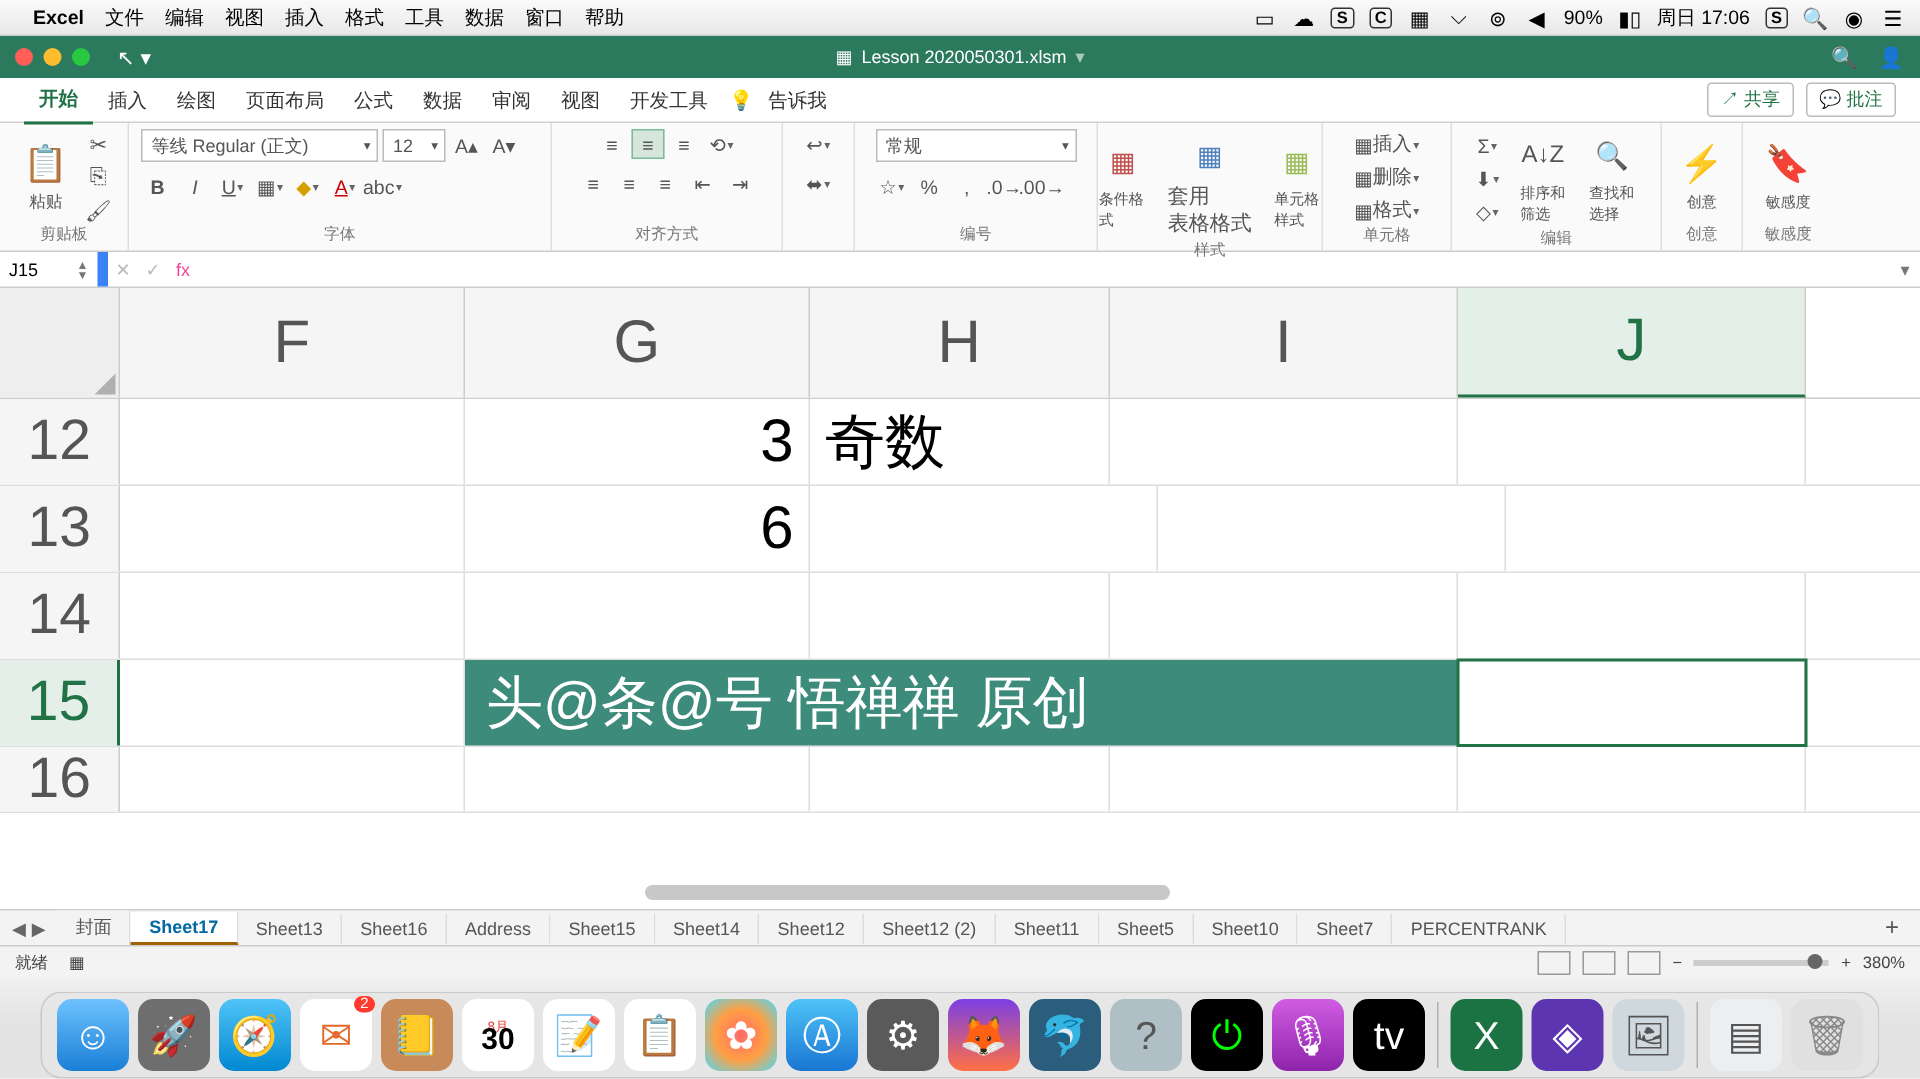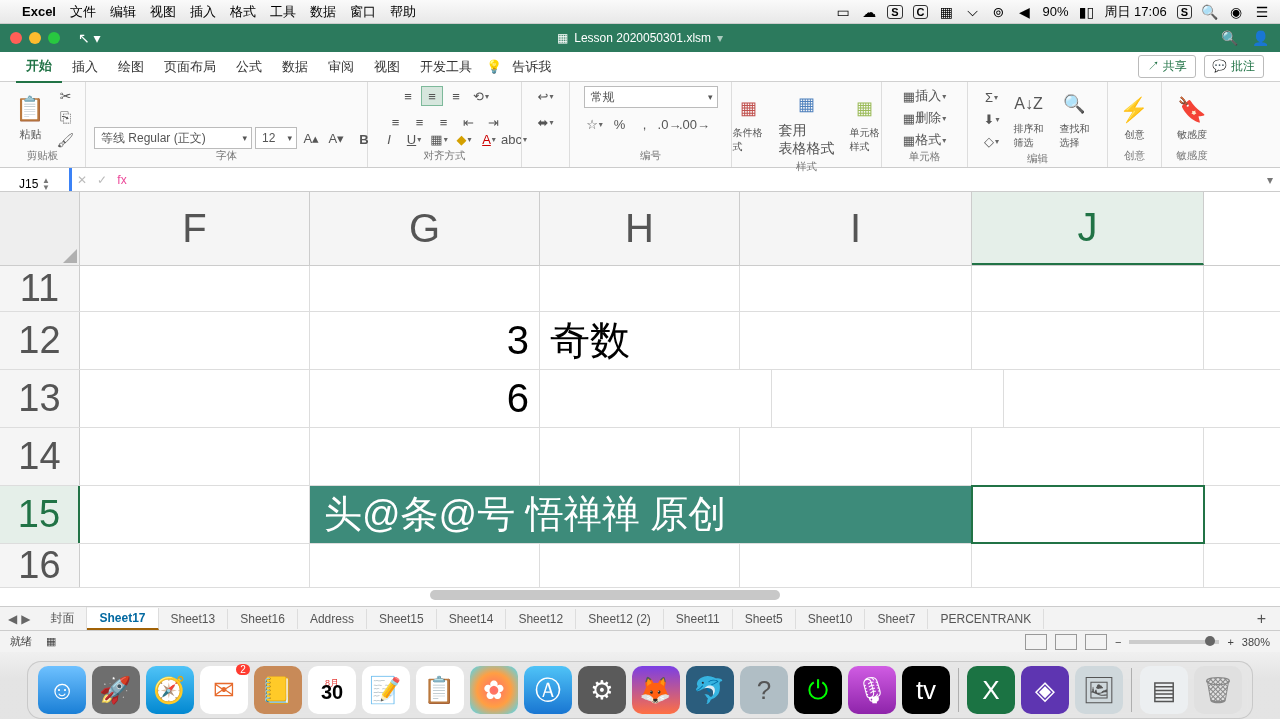--- a/index.html
+++ b/index.html
@@ -42,21 +42,21 @@
 .big-ico { width:32px; height:32px; font-size:24px; display:flex; align-items:center; justify-content:center;}
 .dd { font-size:8px; color:#666; margin-left:1px;}
 .combo { border:1px solid #bbb; background:#fff; height:22px; font-size:12px; padding:0 18px 0 6px; position:relative; display:inline-flex; align-items:center;}
 .combo::after { content:"▾"; position:absolute; right:4px; font-size:9px; color:#555;}
 .mini-btn { width:22px; height:20px; border:1px solid transparent; display:inline-flex; align-items:center; justify-content:center; font-size:13px;}
 .align-grid { display:grid; grid-template-columns:repeat(3,22px); gap:2px;}
 .align-grid .mini-btn.sel { background:#d6e6dd; border:1px solid #7db99a;}
 
 
 .formula-bar { height: 24px; background: #fff; border-bottom: 1px solid #ccc; display:flex; align-items:center; font-size:12px;}
-.name-box { width:72px; border-right:3px solid #3b82f6; padding:0 19px; display:flex; align-items:flex-end; justify-content:space-between; height:100%;}
+.name-box { width:72px; border-right:7px solid #3b82f6; padding:0 6px; display:flex; align-items:center; justify-content:space-between; height:100%;}
 .name-box .stepper { font-size:8px; line-height:7px; color:#777;}
 .fx-btn { width:20px; text-align:center; color:#ec4899;}
 .fx-cancel, .fx-enter { width:20px; text-align:center; color:#bbb;}
 .formula-input { flex:1; padding:0 6px; font-style:italic; color:#999;}
 .formula-expand { width:20px; text-align:center; color:#777;}
 
 
 .grid-area { position:relative; background:#fff; height: 414px; overflow:hidden;}
 .col-headers { display:flex; height:74px; border-bottom:1px solid #ccc;}
 .corner { width:80px; background:#eee; border-right:1px solid #ccc; position:relative;}
@@ -177,21 +177,21 @@
       <div style="display:flex;flex-direction:column;gap:4px">
         <span class="ico">✂</span>
         <span class="ico">⎘</span>
         <span class="ico">🖌</span>
       </div>
     </div>
     <div class="label">剪贴板</div>
   </div>
 
   <div class="group" style="width:282px">
-    <div class="controls" style="flex-direction:row;align-items:flex-end;gap:6px;width:100%">
+    <div class="controls" style="flex-direction:column;align-items:flex-start;gap:6px;width:100%">
       <div class="btn-row">
         <span class="combo" style="width:158px">等线 Regular (正文)</span>
         <span class="combo" style="width:42px">12</span>
         <span class="mini-btn">A▴</span>
         <span class="mini-btn">A▾</span>
       </div>
       <div class="btn-row">
         <span class="mini-btn">
             <b>B</b>
           </span>
@@ -345,28 +345,20 @@
 <div class="grid-area">
   <div class="col-headers">
     <div class="corner"></div>
     <div class="col-h" style="width:230px">F</div>
     <div class="col-h" style="width:230px">G</div>
     <div class="col-h" style="width:200px">H</div>
     <div class="col-h" style="width:232px">I</div>
     <div class="col-h sel" style="width:232px">J</div>
   </div>
 
-  <div class="row grid-body-row" style="height:46px">
-    <div class="row-h">11</div>
-    <div class="cell" style="width:230px"></div>
-    <div class="cell" style="width:230px"></div>
-    <div class="cell" style="width:200px"></div>
-    <div class="cell" style="width:232px"></div>
-    <div class="cell" style="width:232px"></div>
-  </div>
   <div class="row grid-body-row">
     <div class="row-h">12</div>
     <div class="cell" style="width:230px"></div>
     <div class="cell num" style="width:230px">3</div>
     <div class="cell" style="width:200px">奇数</div>
     <div class="cell" style="width:232px"></div>
     <div class="cell" style="width:232px"></div>
   </div>
   <div class="row grid-body-row">
     <div class="row-h">13</div>

